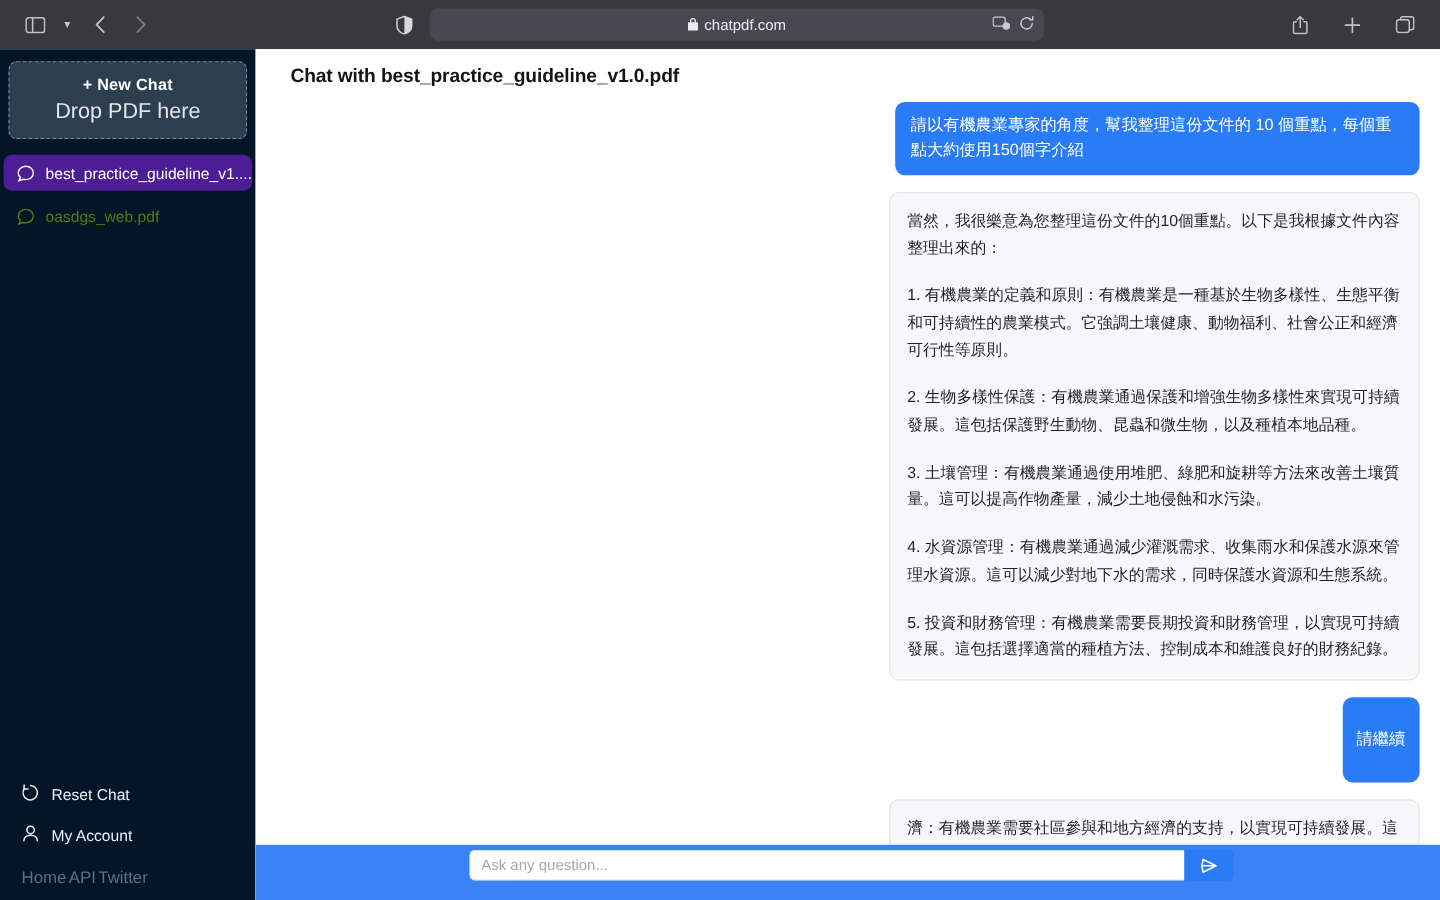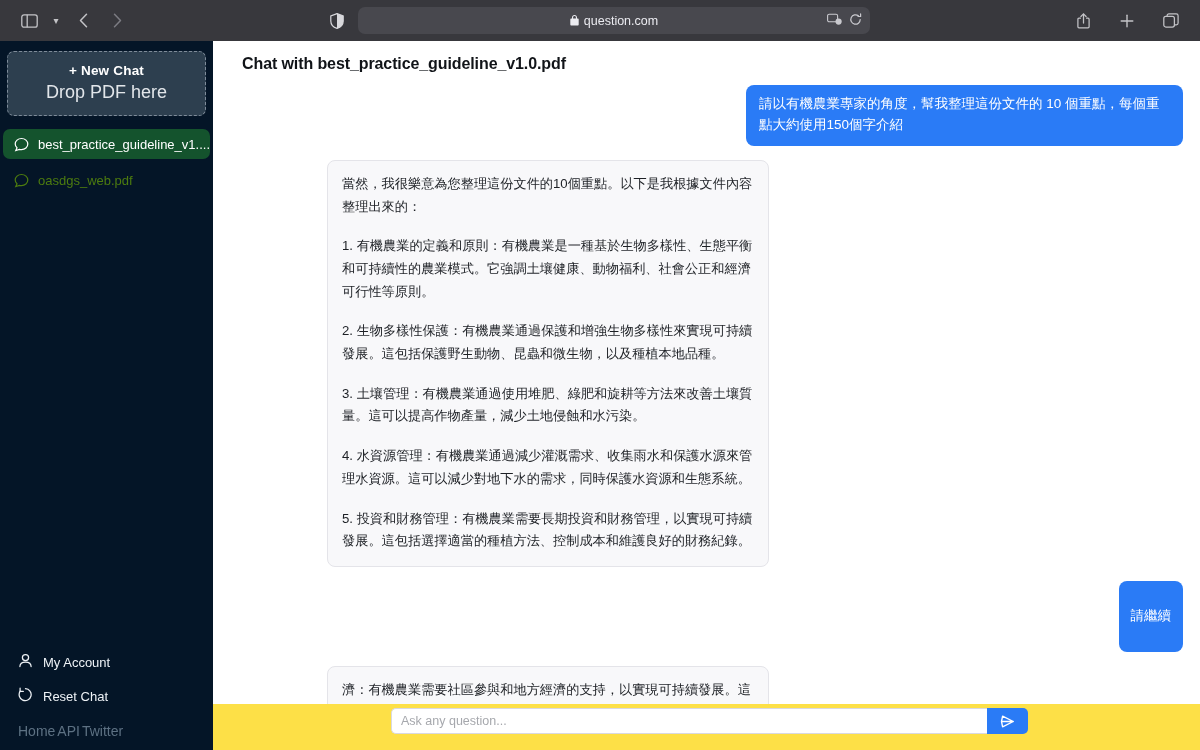--- a/index.html
+++ b/index.html
@@ -50,59 +50,59 @@
     margin: 2px 7px 10px 7px; border: 1.5px dashed #7e8b99; border-radius: 7px;
     background: #2d3f4f; padding: 11px 8px 12px 8px; text-align: center; cursor: pointer;
   }
   #new-chat-label { color: #ffffff; font-size: 13.5px; font-weight: bold; letter-spacing: .2px; }
   #new-chat-sub { color: #e2e6ea; font-size: 18px; margin-top: 4px; }
   .chat-item {
     display: flex; align-items: center; gap: 9px; height: 30px;
     margin: 3px 3px; padding: 0 11px; border-radius: 7px;
     color: #4d7c0f; font-size: 13px; cursor: pointer; white-space: nowrap; overflow: hidden;
   }
-  .chat-item.active { background: #14532d; color: #ffffff; }
+  .chat-item.active { background: #4c1d95; color: #ffffff; }
   .chat-item .bubble-icon { flex: 0 0 15px; display: flex; align-items: center; }
   #sidebar-bottom { position: absolute; bottom: 0; left: 0; width: 213px; padding-bottom: 9px; }
   .side-action {
     display: flex; align-items: center; gap: 10px; color: #eef2f6;
     font-size: 13px; padding: 0 18px; height: 34px; cursor: pointer;
   }
   #sidebar-footer {
     display: flex; gap: 2px; padding: 10px 18px 2px 18px;
     color: #5d7183; font-size: 14px;
   }
   #sidebar-footer span { cursor: pointer; }
   
   #main { flex: 1; background: #ffffff; position: relative; overflow: hidden; }
   #page-title {
     font-size: 16px; font-weight: bold; color: #111418;
     padding: 14px 0 0 13px; letter-spacing: -.1px; margin-left: 16px;
   }
   #chat-scroll { position: absolute; top: 44px; left: 0; right: 0; bottom: 46px; overflow: hidden; padding: 0 0 0 0; }
-  .row { display: flex; padding: 0 17px; margin-bottom: 14px; }
+  .row { display: flex; padding: 0 17px; margin-bottom: 14px; margin-left: 19px; }
   .row.user { justify-content: flex-end; }
-  .row.assistant { justify-content: flex-start; padding-left: 114px; }
+  .row.assistant { justify-content: flex-end; padding-left: 114px; }
   .bubble-user {
     background: #2a7bf6; color: #ffffff; border-radius: 8px;
     padding: 9px 13px 10px 13px; font-size: 13.5px; line-height: 1.55;
     max-width: 437px;
   }
   .bubble-user.short { padding: 25px 12px; }
   .bubble-assistant {
     background: #f8f8fa; border: 1px solid #e4e4e9; border-radius: 8px;
     color: #1d2025; padding: 12px 14px 13px 14px;
     font-size: 13.2px; line-height: 1.72; width: 442px;
   }
   .bubble-assistant p { margin: 0 0 17px 0; }
   .bubble-assistant p:last-child { margin-bottom: 0; }
   
   #composer {
     position: absolute; bottom: 0; left: 0; right: 0; height: 46px;
-    background: #fde047; display: flex; align-items: center;
+    background: #3b82f6; display: flex; align-items: center;
     padding: 0 172px 12px 178px; gap: 0;
   }
   #question-input {
     flex: 1; height: 26px; border: 1px solid #d9d9e0; border-right: none;
     border-radius: 5px 0 0 5px; padding: 0 9px; font-size: 12.5px;
     color: #2b2f36; outline: none; font-family: inherit; background: #fff;
   }
   #question-input::placeholder { color: #a6a8ad; }
   #send-button {
     width: 41px; height: 26px; background: #2a7bf6; border: none;
@@ -140,21 +140,21 @@
           <path d="M7 0.6 L13.2 3 V8 C13.2 11.6 10.6 14.3 7 15.4 C3.4 14.3 0.8 11.6 0.8 8 V3 Z" fill="none" stroke="currentColor" stroke-width="1.2"></path>
           <path d="M7 0.6 L13.2 3 V8 C13.2 11.6 10.6 14.3 7 15.4 Z" fill="currentColor"></path>
         </svg>
     </div>
     <div id="url-bar">
       <span class="lock">
         <svg width="9" height="11" viewBox="0 0 9 11" fill="currentColor">
             <path d="M4.5 0C3 0 2 1 2 2.4V3.6H1.1C0.6 3.6 0.3 4 0.3 4.4V9.6C0.3 10.1 0.6 10.5 1.1 10.5H7.9C8.4 10.5 8.7 10.1 8.7 9.6V4.4C8.7 4 8.4 3.6 7.9 3.6H7V2.4C7 1 6 0 4.5 0ZM4.5 1.1C5.4 1.1 5.9 1.7 5.9 2.4V3.6H3.1V2.4C3.1 1.7 3.6 1.1 4.5 1.1Z"></path>
           </svg>
       </span>
-      <span>question.com</span>
+      <span>chatpdf.com</span>
       <span class="right-icons">
         <span>
           <svg width="15" height="13" viewBox="0 0 15 13" fill="none" stroke="currentColor" stroke-width="1.1">
             <rect x="0.6" y="1.2" width="10" height="7.6" rx="1.6"></rect>
             <circle cx="11.6" cy="8.6" r="3.1" fill="currentColor" stroke="none"></circle>
           </svg>
         </span>
         <span>
           <svg width="13" height="13" viewBox="0 0 13 13" fill="none" stroke="currentColor" stroke-width="1.2" stroke-linecap="round">
             <path d="M11.2 6.5 A4.7 4.7 0 1 1 9.4 2.8"></path>
@@ -211,34 +211,34 @@
           <path d="M13.8 7.1 C13.8 10.2 11 12.7 7.5 12.7 C6.7 12.7 6 12.6 5.3 12.4 L1.8 13.6 L3 10.8 C1.9 9.8 1.2 8.5 1.2 7.1 C1.2 4 4 1.5 7.5 1.5 C11 1.5 13.8 4 13.8 7.1 Z"></path>
         </svg>
       </span>
       <span>oasdgs_web.pdf</span>
     </div>
 
     <div id="sidebar-bottom">
       <div class="side-action">
         <span>
           <svg width="15" height="15" viewBox="0 0 15 15" fill="none" stroke="currentColor" stroke-width="1.25" stroke-linecap="round">
+            <path d="M2.2 4.2 A6 6 0 1 0 7.5 1.6"></path>
+              <polyline points="2.1,1.2 2.1,4.4 5.3,4.4"></polyline>
+          </svg>
+        </span>
+        <span>Reset Chat</span>
+      </div>
+      <div class="side-action">
+        <span>
+          <svg width="15" height="15" viewBox="0 0 15 15" fill="none" stroke="currentColor" stroke-width="1.25" stroke-linecap="round">
             <circle cx="7.5" cy="4.6" r="3.1"></circle>
               <path d="M1.9 13.6 C1.9 10.6 4.4 9 7.5 9 C10.6 9 13.1 10.6 13.1 13.6"></path>
           </svg>
         </span>
         <span>My Account</span>
-      </div>
-      <div class="side-action">
-        <span>
-          <svg width="15" height="15" viewBox="0 0 15 15" fill="none" stroke="currentColor" stroke-width="1.25" stroke-linecap="round">
-            <path d="M2.2 4.2 A6 6 0 1 0 7.5 1.6"></path>
-              <polyline points="2.1,1.2 2.1,4.4 5.3,4.4"></polyline>
-          </svg>
-        </span>
-        <span>Reset Chat</span>
       </div>
       <div id="sidebar-footer">
         <span>Home</span>
         <span>API</span>
         <span>Twitter</span>
       </div>
     </div>
   </div>
 
   <div id="main">

